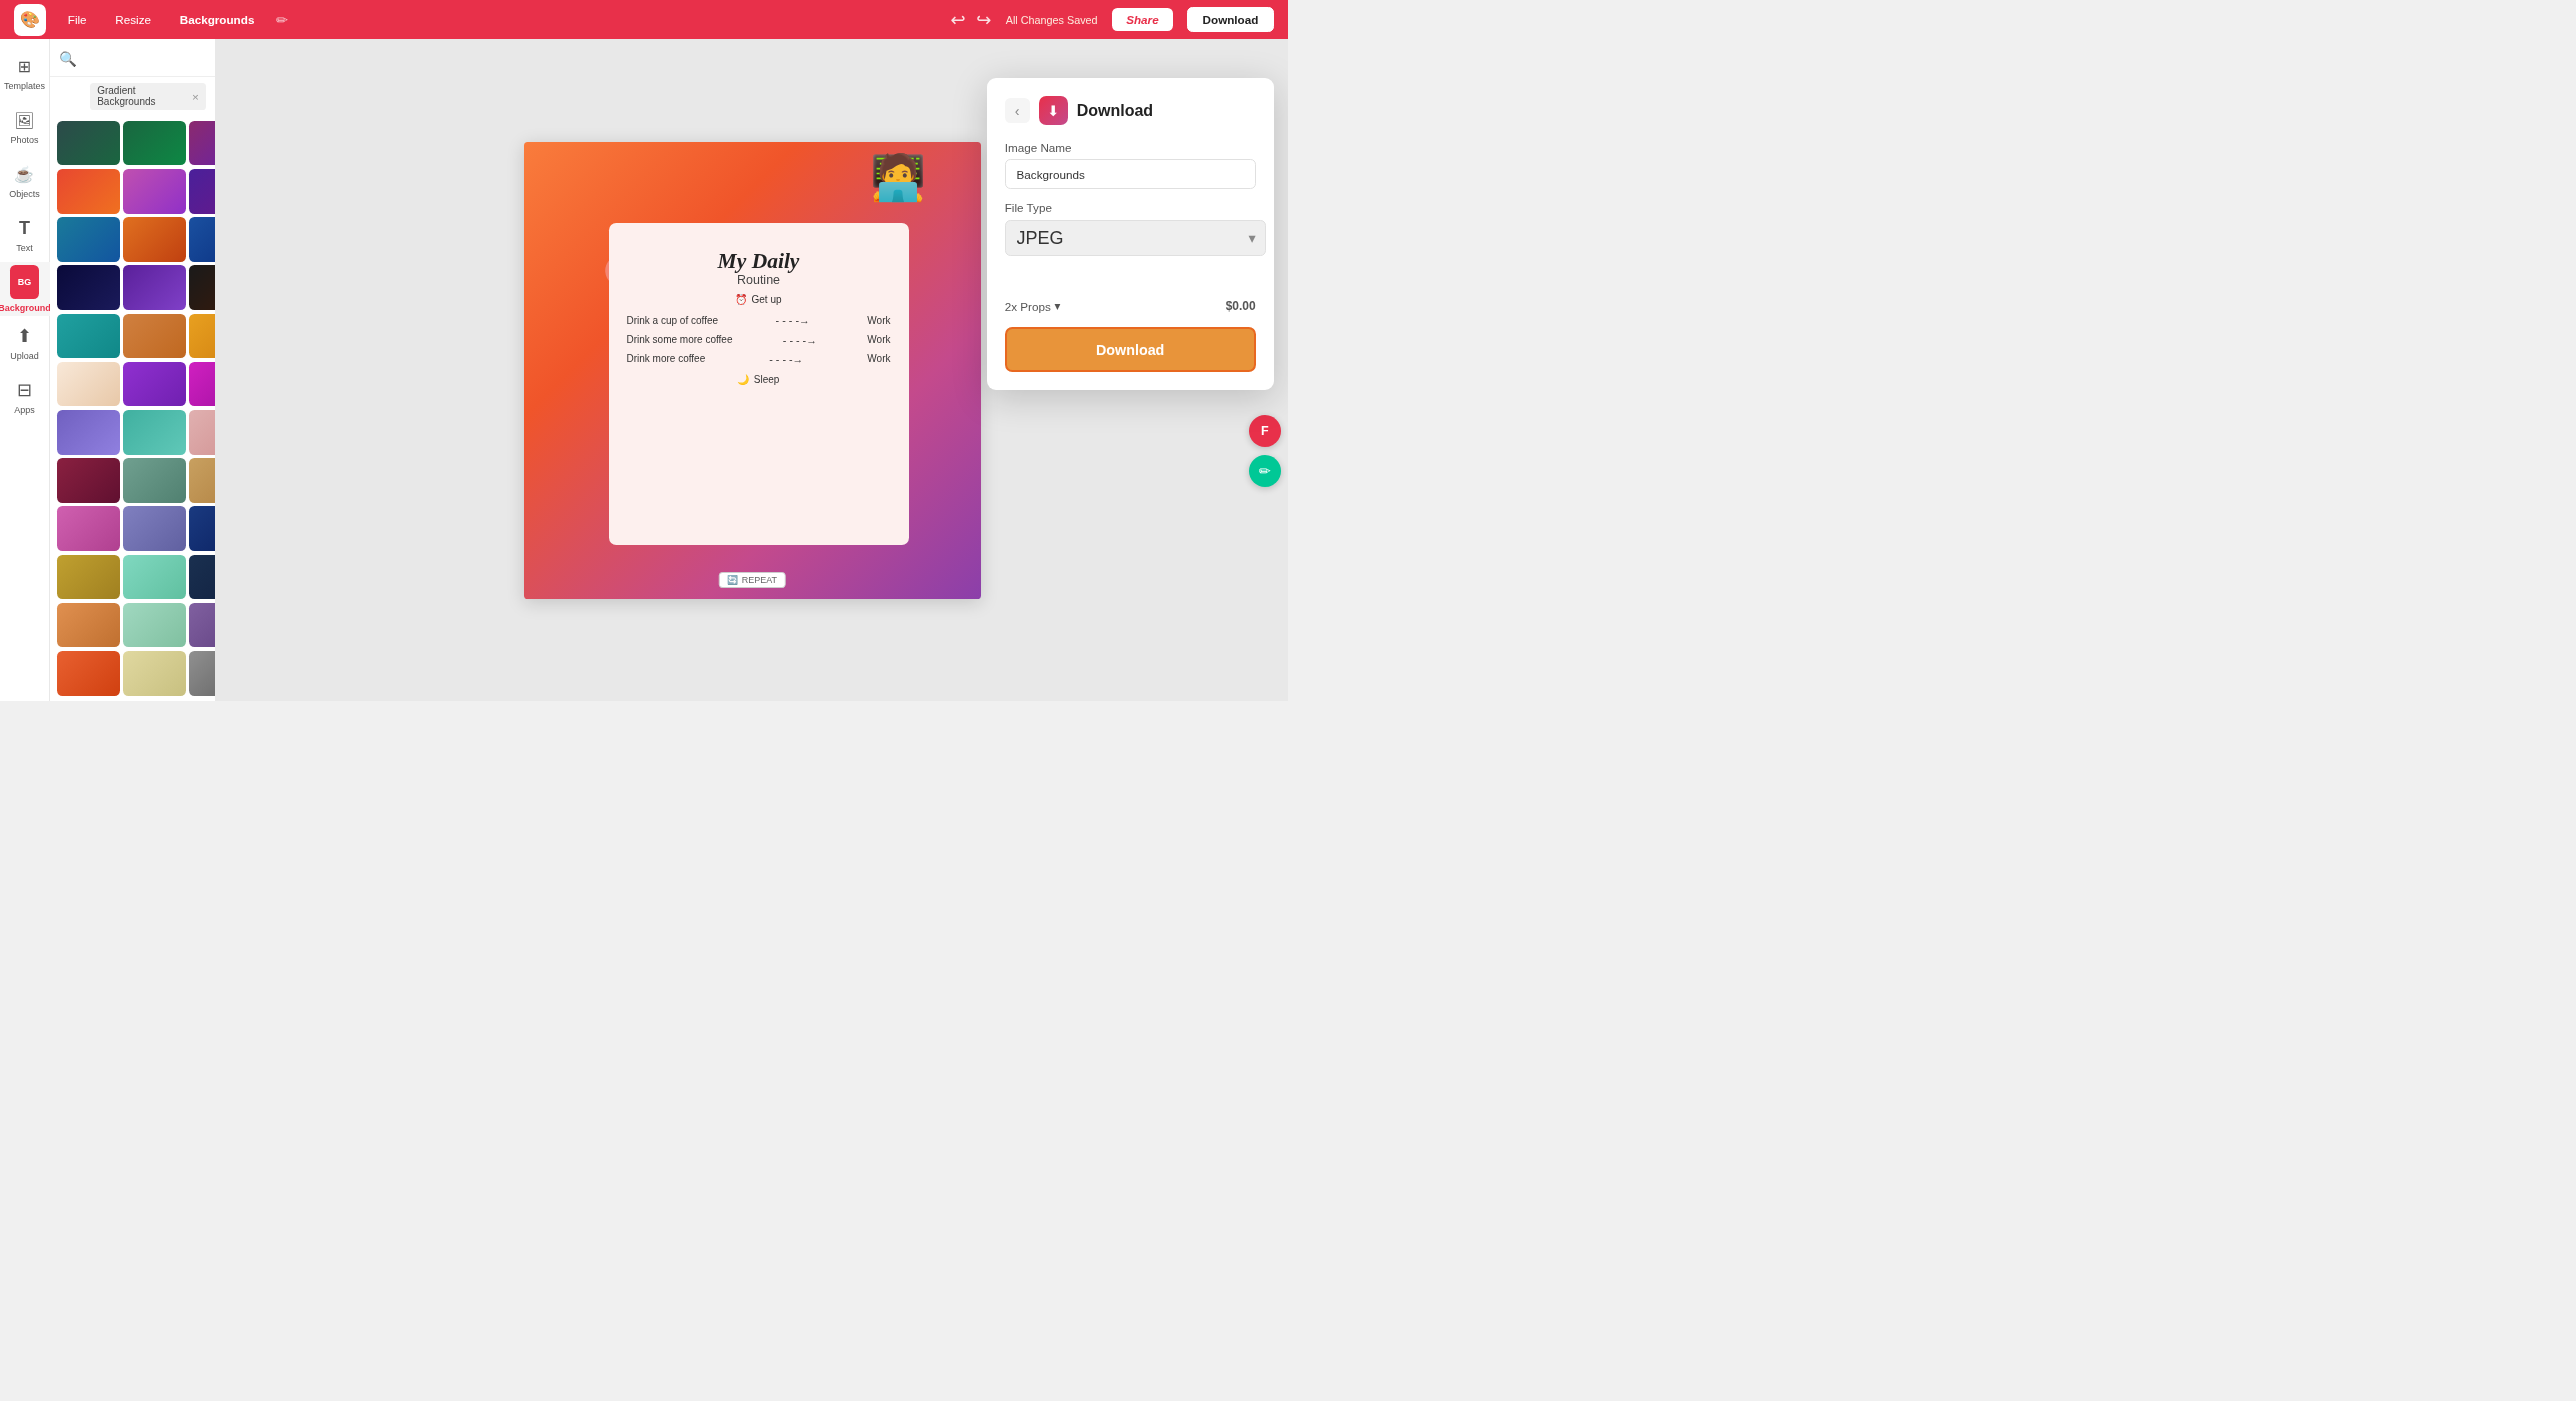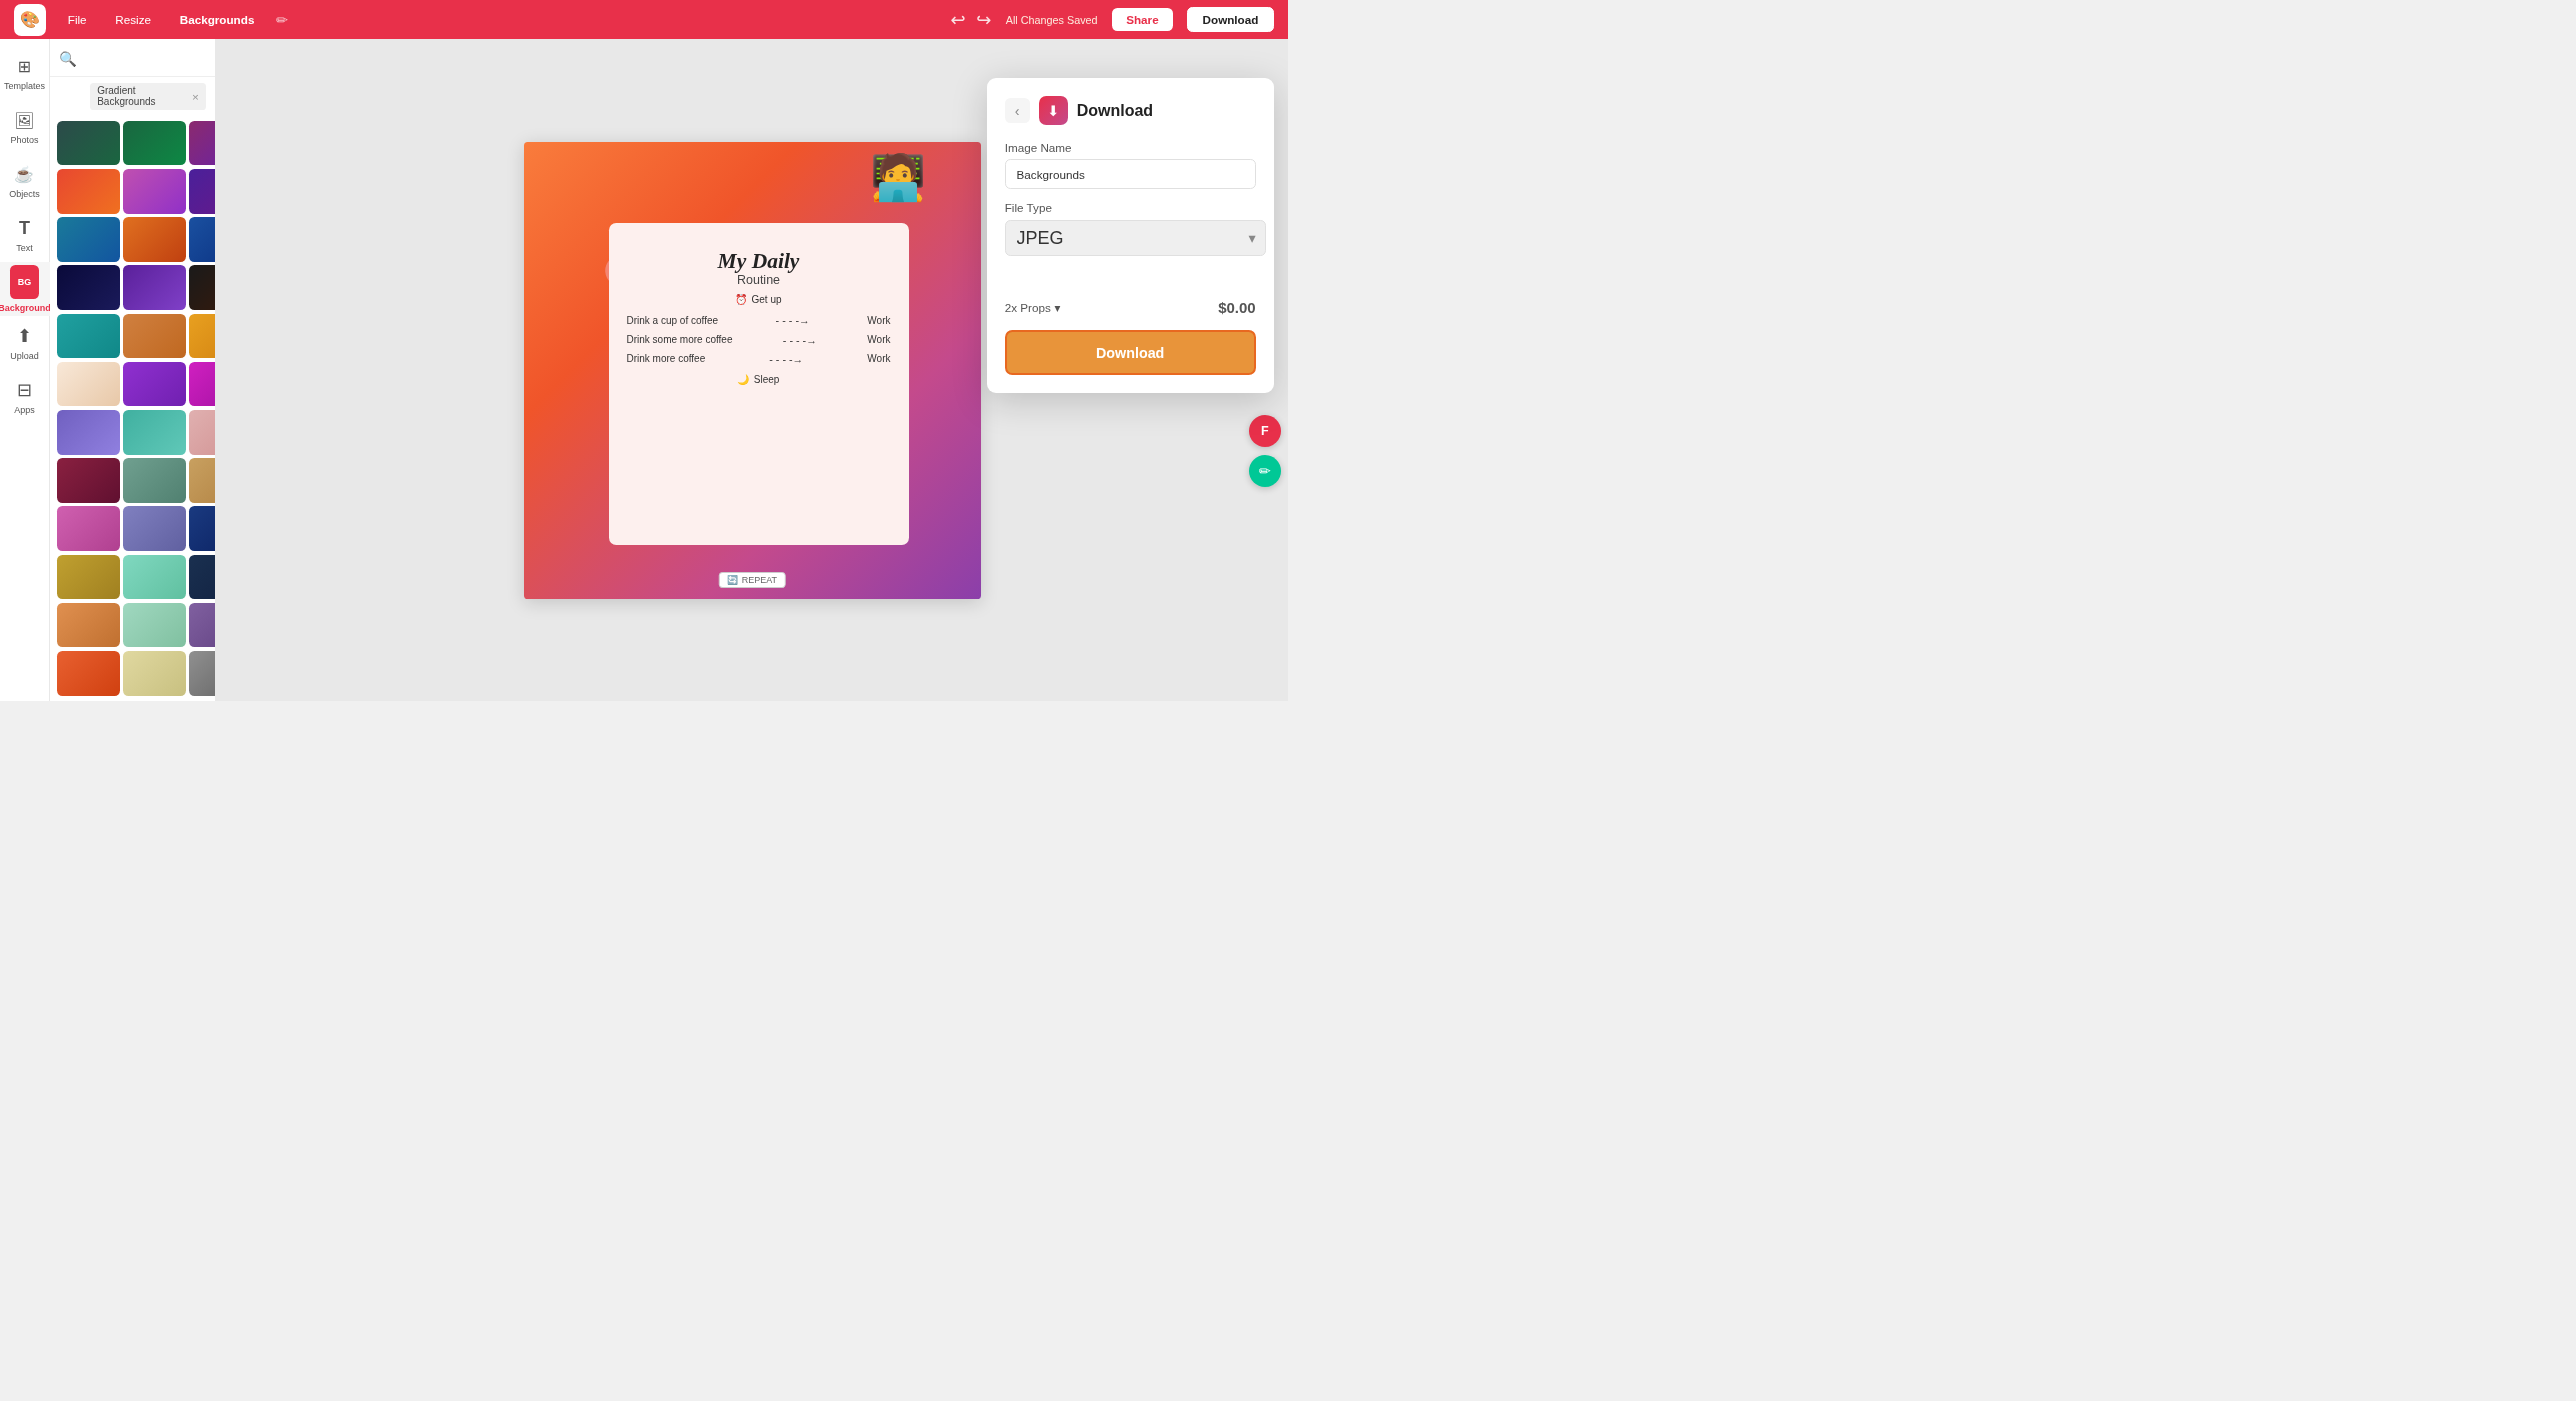--- a/index.html
+++ b/index.html
@@ -19,21 +19,21 @@
     }
     .top-nav .nav-item.active { font-weight: 700; }
     .top-nav .spacer { flex: 1; }
     .top-nav .undo-redo { display: flex; gap: 10.8px; }
     .top-nav .undo-btn {
       background: none; border: none; color: #fff; font-size: 18px; cursor: pointer; opacity: 0.85;
     }
     .top-nav .saved-text { color: #ffe; font-size: 10.8px; opacity: 0.9; }
     .top-nav .share-btn {
       background: #fff; border: none; border-radius: 5.4px; padding: 5.4px 14.3px;
-      font-size: 11.7px; font-weight: 600; color: #e8304a; cursor: pointer;
+      font-size: 11.7px; font-weight: 600; color: #e8304a; cursor: pointer; font-style: italic;
     }
     .top-nav .download-btn-top {
       background: #fff; border: 1.8px solid #fff; border-radius: 5.4px; padding: 5.4px 14.3px;
       font-size: 11.7px; font-weight: 700; color: #222; cursor: pointer;
     }
 
     
     .layout { display: flex; height: calc(701px - 39px); }
 
     
@@ -122,21 +122,21 @@
       width: 100%; border: 0.9px solid #e0e0e0; border-radius: 5.4px; padding: 7.2px 10.8px;
       font-size: 11.7px; color: #333; margin-bottom: 12.5px; outline: none;
     }
     .rp-select-row { display: flex; align-items: center; gap: 7.2px; margin-bottom: 12.5px; }
     .rp-select {
       flex: 1; border: 0.9px solid #e0e0e0; border-radius: 5.4px; padding: 7.2px 10.8px;
       font-size: 18px; color: #333; appearance: none; outline: none; cursor: pointer;
     }
     .rp-props-row { display: flex; align-items: center; justify-content: space-between; margin-bottom: 14.3px; margin-top: 43px; }
     .rp-props-btn { background: none; border: none; font-size: 11.7px; color: #555; cursor: pointer; display: flex; align-items: center; gap: 3.6px; }
-    .rp-price { font-size: 15px; color: #555; font-weight: 600; }
+    .rp-price { font-size: 12px; color: #555; font-weight: 600; }
     .rp-download-btn {
       width: 100%; background: #e8943a; border: 2.7px solid #e86820; border-radius: 7.2px;
       padding: 12.5px; font-size: 14.3px; font-weight: 700; color: #fff; cursor: pointer;
       text-align: center;
     }
 
     
     .float-btn-1 {
       position: absolute; right: 7.2px; top: 376px;
       width: 32px; height: 32px; background: #e8304a; border-radius: 50%;

